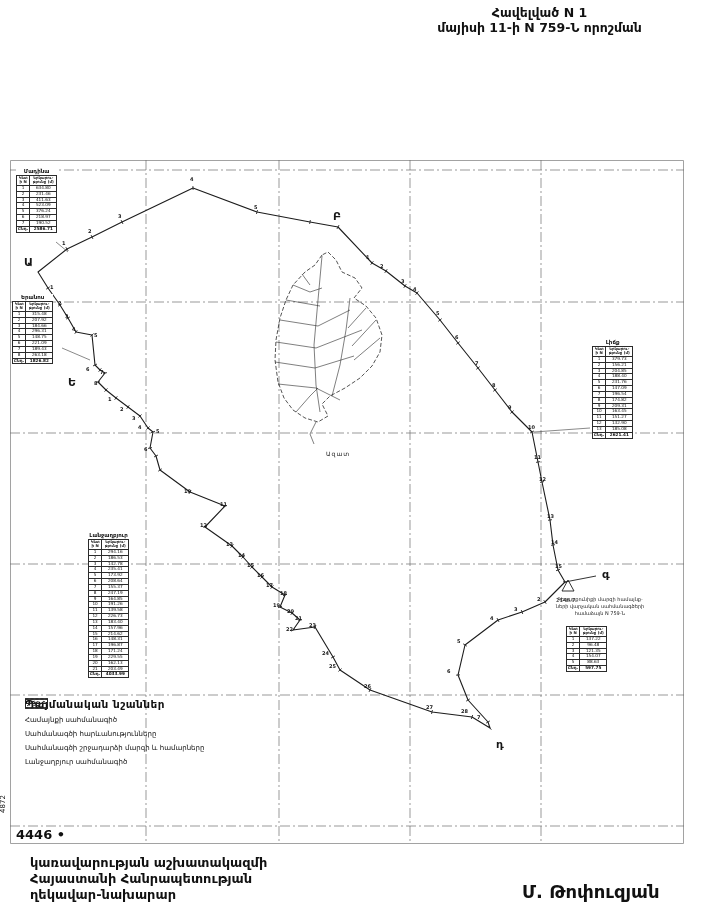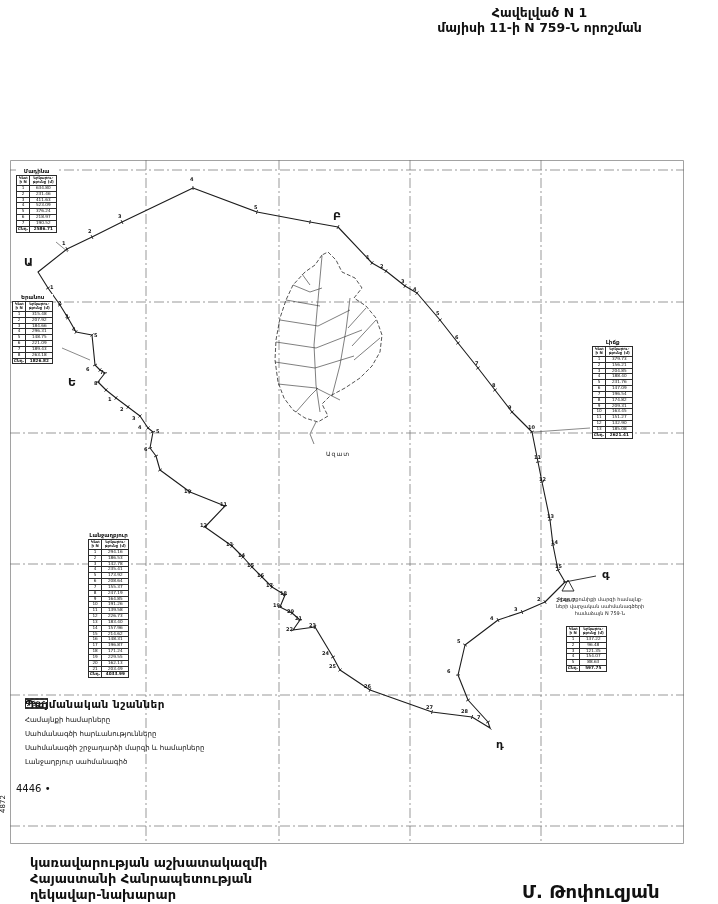--- a/index.html
+++ b/index.html
@@ -47,21 +47,21 @@
   .note{position:absolute;left:540px;top:436px;width:100px;text-align:center;
         font-size:5px;line-height:7px;color:#222;}
   
   .legend{position:absolute;left:15px;top:538px;width:220px;}
   .legend .lg-title{font-size:10.5px;font-weight:bold;letter-spacing:.5px;margin-bottom:6px;}
   .lg-item{display:flex;align-items:center;margin-bottom:6px;}
   .lg-sym{width:26px;height:11px;margin-right:8px;flex:0 0 26px;}
   .lg-lab{font-size:7px;white-space:nowrap;}
   
   .mk-rot{position:absolute;left:-6px;top:800px;font-size:7px;transform:rotate(-90deg);}
-  .mk-bl{position:absolute;left:16px;top:783px;font-size:10px;font-weight:normal;}
+  .mk-bl{position:absolute;left:16px;top:827px;font-size:13px;font-weight:bold;}
   
   .foot-left{position:absolute;left:30px;top:855px;font-weight:bold;font-size:13px;line-height:16px;}
   .signature{position:absolute;left:522px;top:881px;font-weight:bold;font-size:18px;}
 </style>
 </head>
 <body>
 
 <div class="page">
 
   <div class="hdr">
@@ -497,21 +497,21 @@
       <div>համաձայն N 759-Ն</div>
     </div>
 
     <div class="legend">
       <div class="lg-title">Պայմանական նշաններ</div>
       <div class="lg-item">
         <svg class="lg-sym" viewBox="0 0 26 11">
           <rect x="0.5" y="1" width="22" height="9" fill="none" stroke="#222" stroke-width="1"></rect>
           <line x1="0.5" y1="5.5" x2="22.5" y2="5.5" stroke="#222" stroke-width="1"></line>
         </svg>
-        <span class="lg-lab">Համայնքի համարները</span>
+        <span class="lg-lab">Համայնքի սահմանագիծ</span>
       </div>
       <div class="lg-item">
         <svg class="lg-sym" viewBox="0 0 26 11">
           <rect x="0.5" y="1" width="22" height="9" fill="none" stroke="#222" stroke-width="1"></rect>
           <path d="M2 8 L8 3 L13 8 L19 3 L21 6" fill="none" stroke="#222" stroke-width="0.9"></path>
         </svg>
         <span class="lg-lab">Սահմանագծի հարևանությունները</span>
       </div>
       <div class="lg-item">
         <svg class="lg-sym" viewBox="0 0 26 11">

